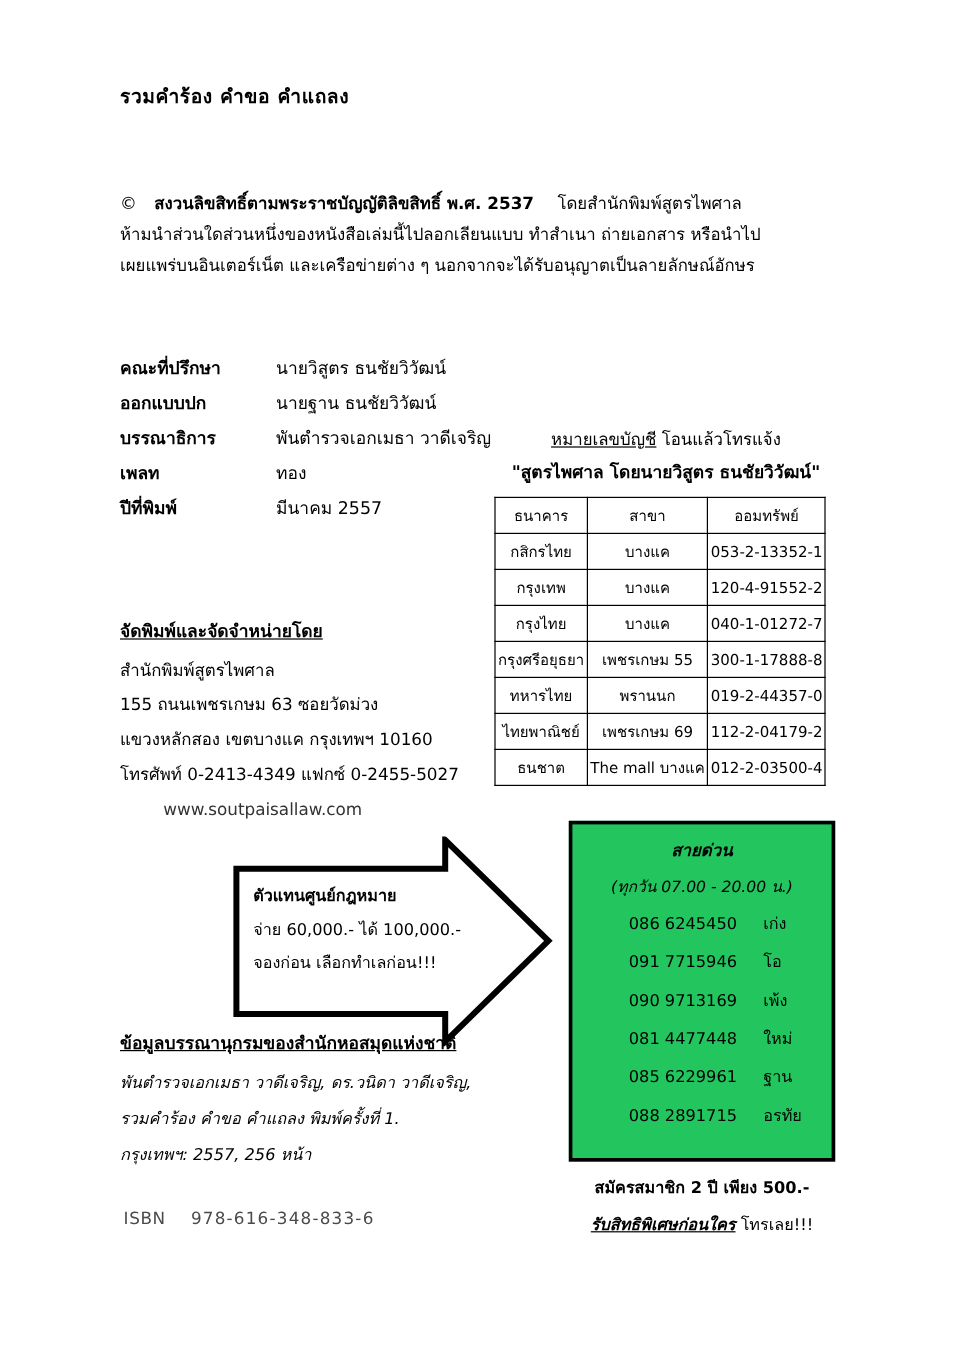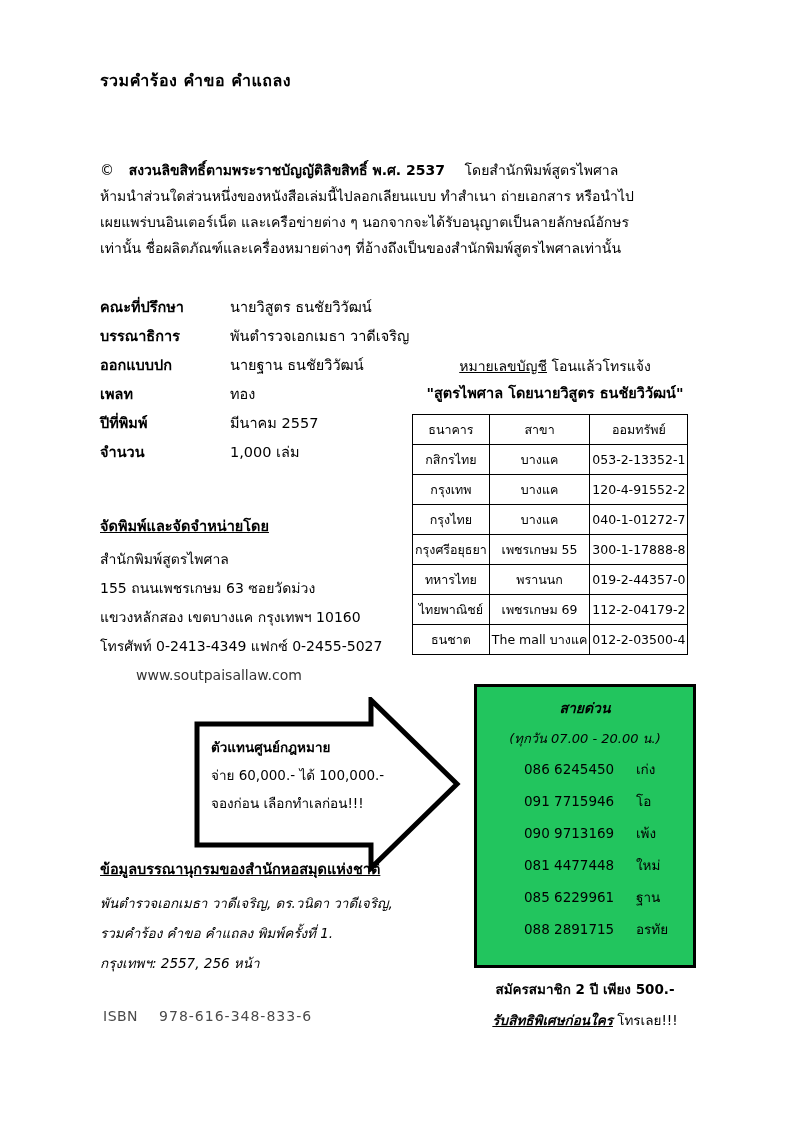--- a/index.html
+++ b/index.html
@@ -228,47 +228,42 @@
   <div class="abs copy-block">
     <div class="copy-line copy-line-1">
       <span class="cmark">©</span>
       &nbsp;
       <span>สงวนลิขสิทธิ์ตามพระราชบัญญัติลิขสิทธิ์ พ.ศ. 2537</span>
       &nbsp;&nbsp;
       <span class="tail">โดยสำนักพิมพ์สูตรไพศาล</span>
     </div>
     <div class="copy-line">ห้ามนำส่วนใดส่วนหนึ่งของหนังสือเล่มนี้ไปลอกเลียนแบบ ทำสำเนา ถ่ายเอกสาร หรือนำไป</div>
     <div class="copy-line">เผยแพร่บนอินเตอร์เน็ต  และเครือข่ายต่าง ๆ นอกจากจะได้รับอนุญาตเป็นลายลักษณ์อักษร</div>
-    <div class="copy-line">เท่านั้น  ชื่อผลิตภัณฑ์และเครื่องหมายต่างๆ ที่อ้างถึงเป็นของสำนักพิมพ์สูตรไพศาลเท่านั้น</div>
   </div>
 
   <div class="abs credits">
     <div class="credit-row">
       <span class="credit-label">คณะที่ปรึกษา</span>
       <span class="credit-value">นายวิสูตร  ธนชัยวิวัฒน์</span>
     </div>
     <div class="credit-row">
+      <span class="credit-label">ออกแบบปก</span>
+      <span class="credit-value">นายฐาน  ธนชัยวิวัฒน์</span>
+    </div>
+    <div class="credit-row">
       <span class="credit-label">บรรณาธิการ</span>
       <span class="credit-value">พันตำรวจเอกเมธา วาดีเจริญ</span>
     </div>
     <div class="credit-row">
-      <span class="credit-label">ออกแบบปก</span>
-      <span class="credit-value">นายฐาน  ธนชัยวิวัฒน์</span>
-    </div>
-    <div class="credit-row">
       <span class="credit-label">เพลท</span>
       <span class="credit-value">ทอง</span>
     </div>
     <div class="credit-row">
       <span class="credit-label">ปีที่พิมพ์</span>
       <span class="credit-value">มีนาคม  2557</span>
-    </div>
-    <div class="credit-row">
-      <span class="credit-label">จำนวน</span>
-      <span class="credit-value">1,000   เล่ม</span>
     </div>
   </div>
 
   <div class="abs pub-head">จัดพิมพ์และจัดจำหน่ายโดย</div>
   <div class="abs pub-lines">
     <div>สำนักพิมพ์สูตรไพศาล</div>
     <div>155  ถนนเพชรเกษม 63  ซอยวัดม่วง</div>
     <div>แขวงหลักสอง  เขตบางแค  กรุงเทพฯ 10160</div>
     <div>โทรศัพท์ 0-2413-4349   แฟกซ์ 0-2455-5027</div>
     <div class="pub-web">www.soutpaisallaw.com</div>

